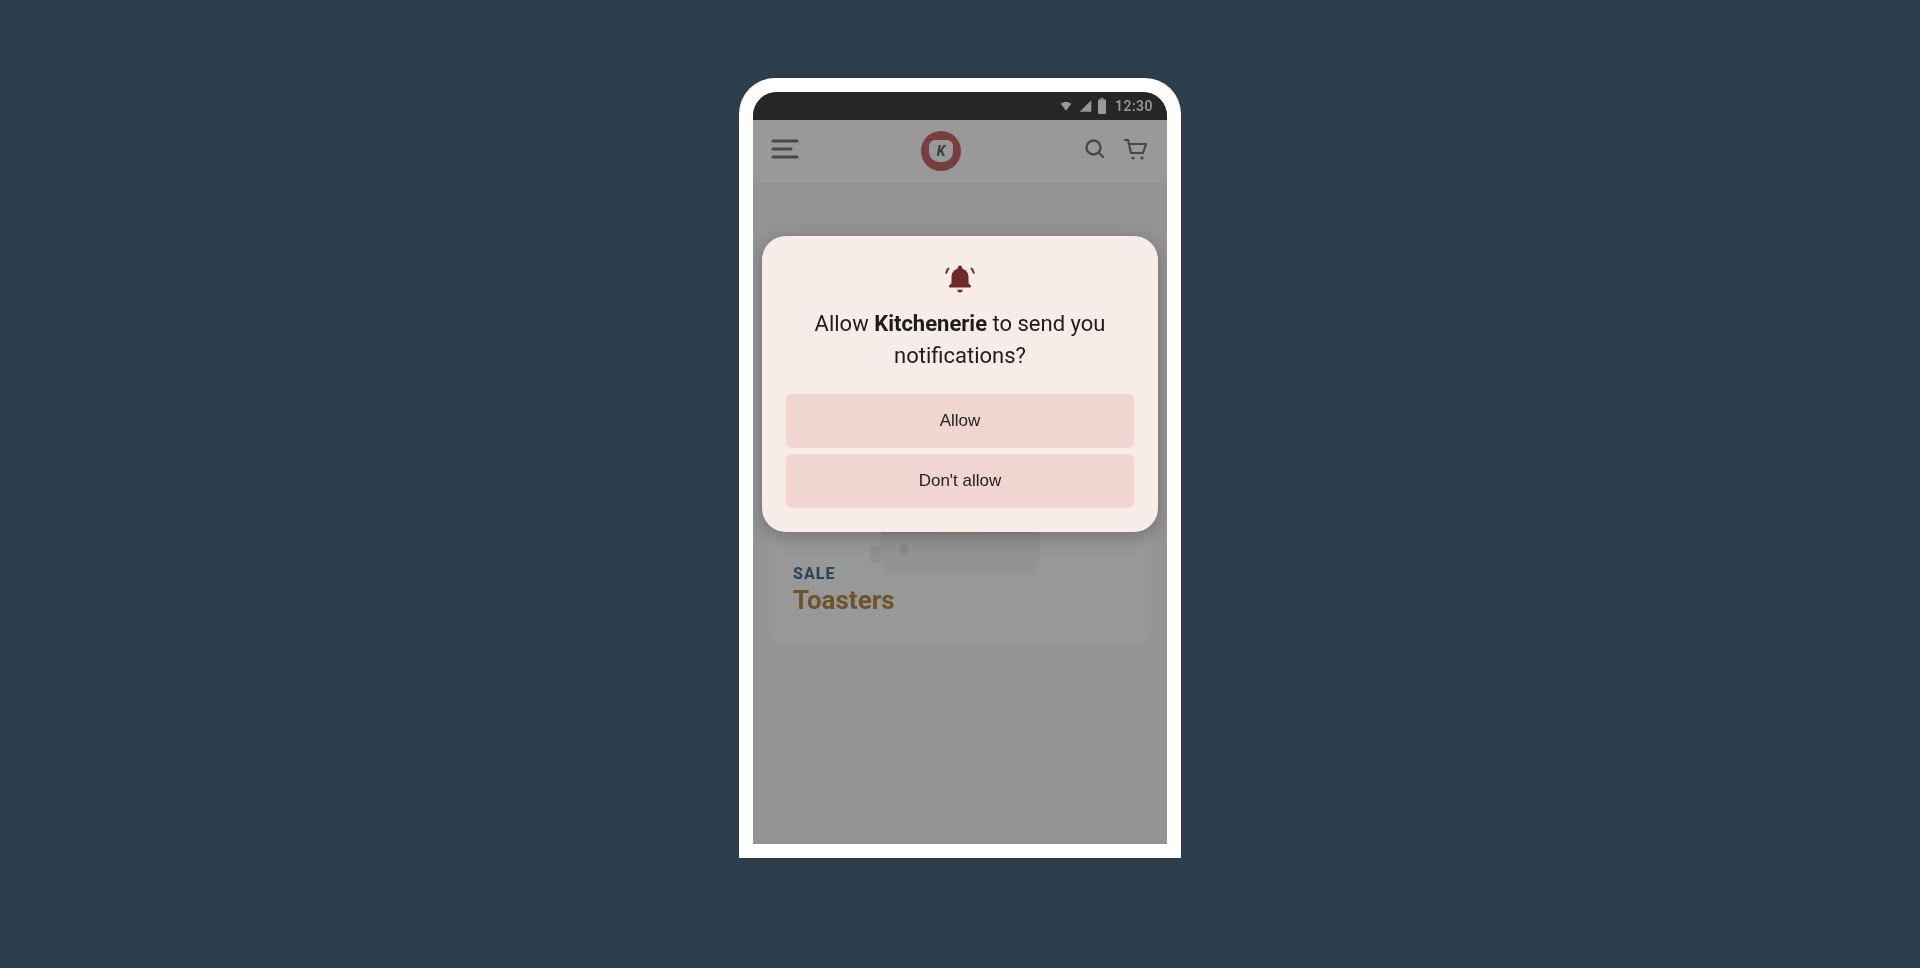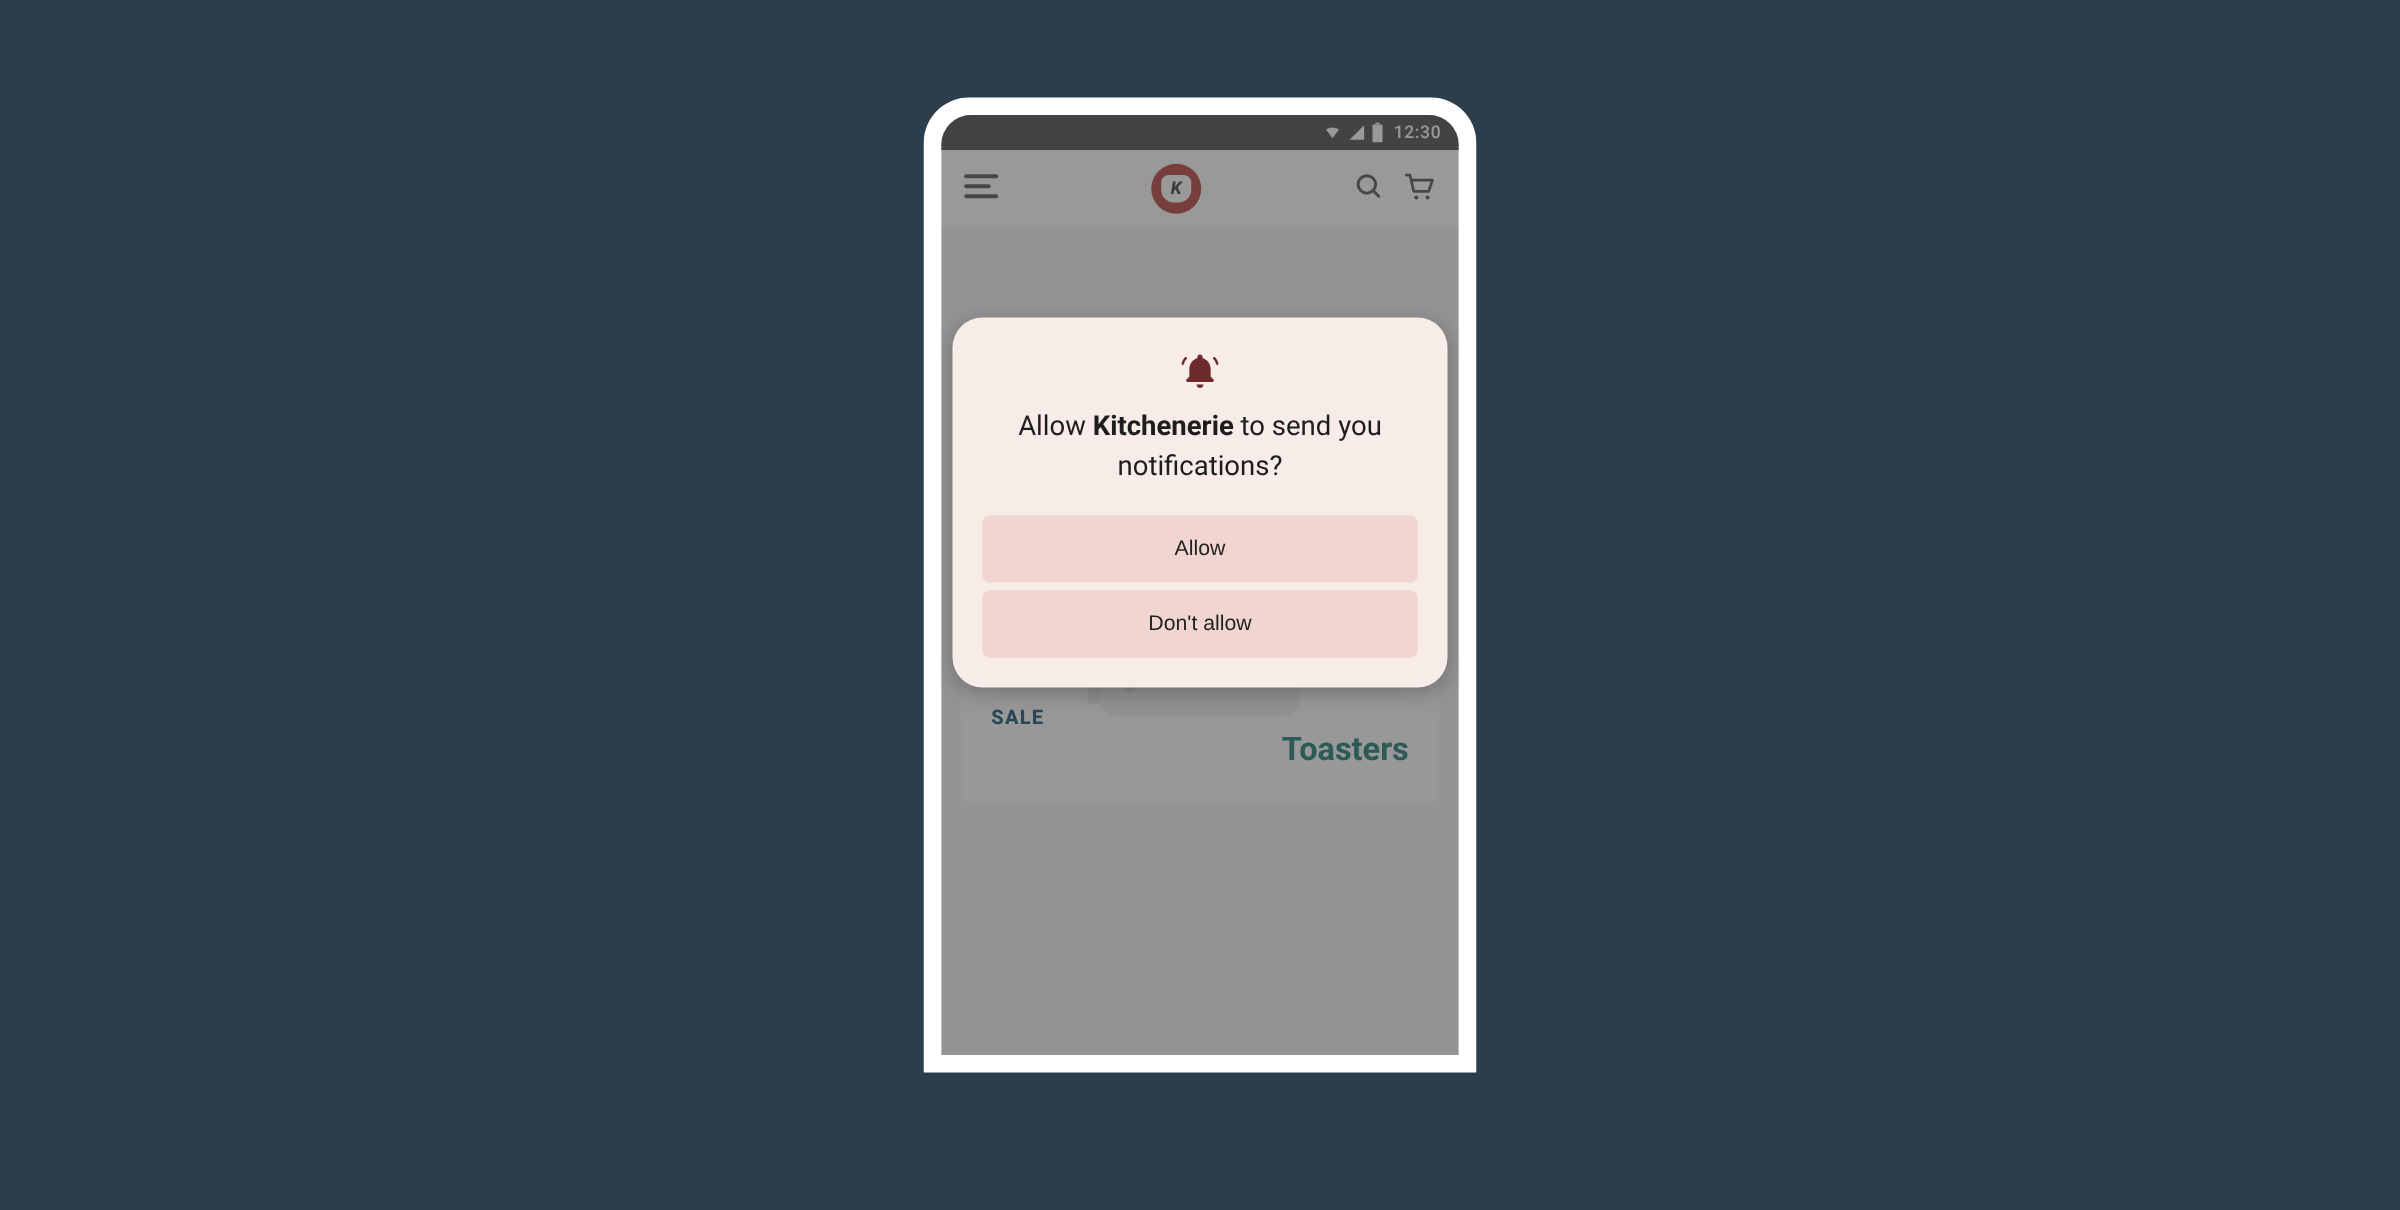--- a/index.html
+++ b/index.html
@@ -31,21 +31,21 @@
     overflow: hidden;
   }
   .scrim {
     position: absolute;
     inset: 0;
     background: rgba(70,70,70,0.55);
     z-index: 5;
   }
   .status-bar {
     height: 28px;
-    background: #404040;
+    background: #000000;
     display: flex;
     align-items: center;
     justify-content: flex-end;
     padding: 0 14px;
     gap: 4px;
     color: #fff;
     font-size: 14px;
     position: relative;
     z-index: 2;
   }
@@ -103,38 +103,37 @@
     padding: 0 24px 28px 24px;
     overflow:hidden;
   }
   .card .sale {
     color: #0c4a6e;
     font-weight: 800;
     letter-spacing: 1px;
     font-size: 16px;
   }
   .card .title {
-    color: #0f766e;
+    color: #a16207;
     font-weight: 700;
     font-size: 26px;
     margin-top: 2px;
-    text-align: right;
   }
   .toaster {
     position:absolute;
     top: 30px; left: 50%;
     transform: translateX(-50%);
     width: 240px;
     height: 120px;
   }
 
   .dialog {
     position: absolute;
     z-index: 10;
-    top: 162px;
+    top: 144px;
     left: 50%;
     transform: translateX(-50%);
     width: 396px;
     background: #f7ece8;
     border-radius: 24px;
     padding: 26px 24px 24px 24px;
     box-shadow: 0 4px 18px rgba(0,0,0,0.25);
   }
   .dialog .bell {
     display:flex; justify-content:center;

